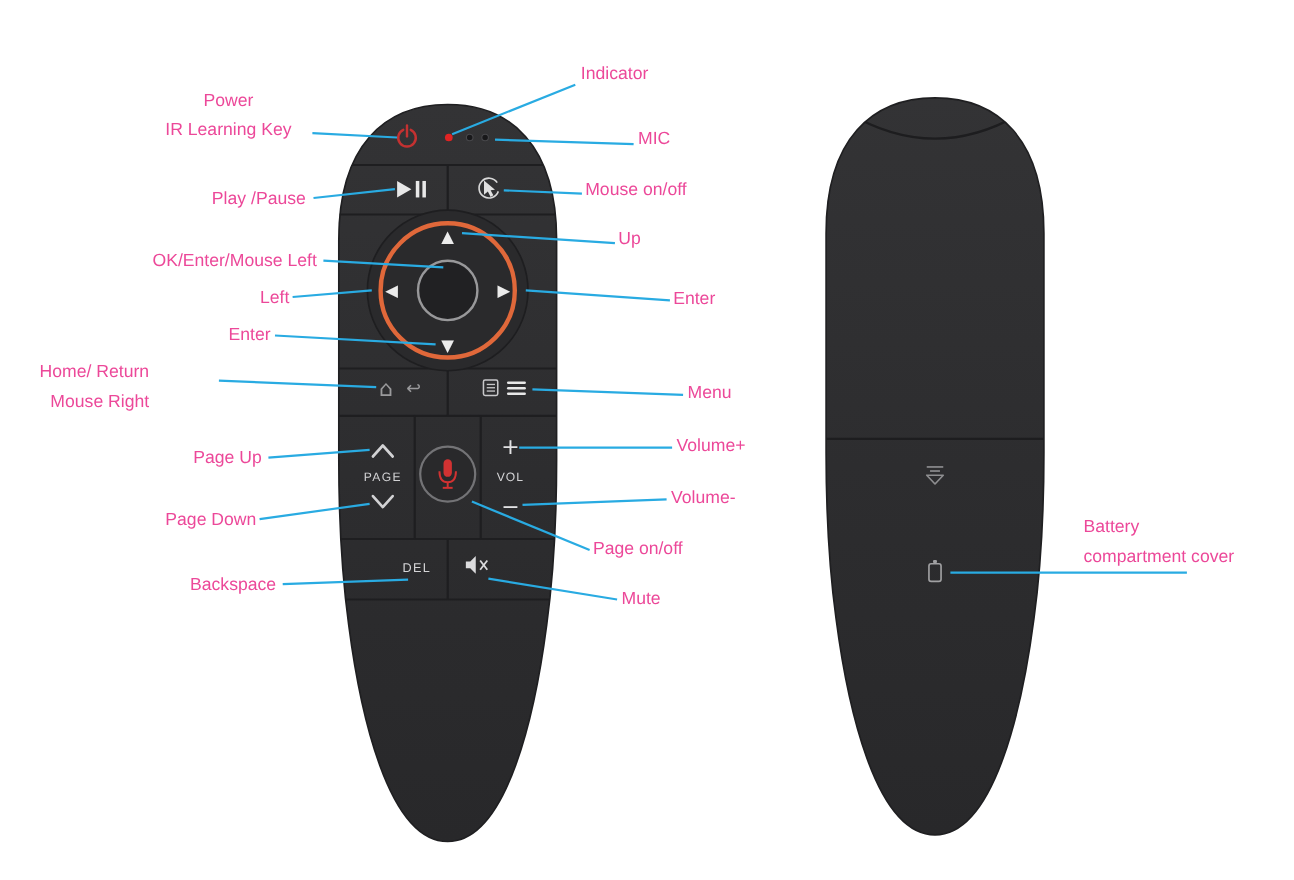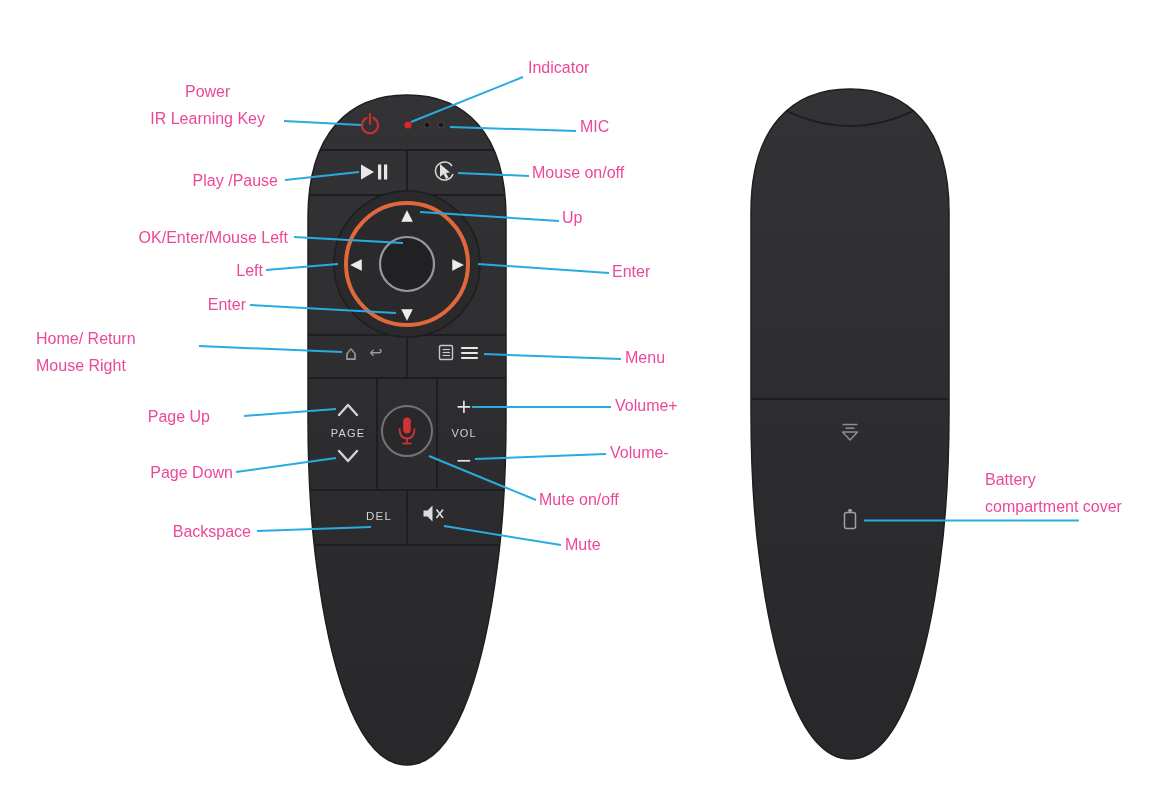--- a/index.html
+++ b/index.html
@@ -176,32 +176,32 @@
       <line x1="864" y1="520.5" x2="1079" y2="520.5"></line>
     </g>
   </svg>
 
   <div class="label" style="top:78px;  right:911px; text-align:center">Power
 IR Learning Key</div>
   <div class="label" style="top:167px; right:898px; text-align:left">Play /Pause</div>
   <div class="label" style="top:224px; right:888px; text-align:center">OK/Enter/Mouse Left</div>
   <div class="label" style="top:257px; right:913px; text-align:right">Left</div>
   <div class="label" style="top:291px; right:930px; text-align:right">Enter</div>
-  <div class="label" style="top:325px; left:36px;   text-align:left">Home/ Return
+  <div class="label" style="top:325px; left:36px;   text-align:right">Home/ Return
 Mouse Right</div>
-  <div class="label" style="top:403px; right:966px; ">Page Up</div>
+  <div class="label" style="top:403px; right:938px; ">Page Up</div>
   <div class="label" style="top:459px; right:943px; text-align:left">Page Down</div>
   <div class="label" style="top:518px; right:925px; text-align:center">Backspace</div>
 
   <div class="label" style="top:54px;  left:528px">Indicator</div>
   <div class="label" style="top:113px; left:580px">MIC</div>
   <div class="label" style="top:159px; left:532px">Mouse on/off</div>
   <div class="label" style="top:204px; left:562px">Up</div>
   <div class="label" style="top:258px; left:612px">Enter</div>
   <div class="label" style="top:344px; left:625px">Menu</div>
   <div class="label" style="top:392px; left:615px">Volume+</div>
   <div class="label" style="top:439px; left:610px">Volume-</div>
-  <div class="label" style="top:486px; left:539px">Mute on/off</div>
+  <div class="label" style="top:486px; left:539px">Page on/off</div>
   <div class="label" style="top:531px; left:565px">Mute</div>
 
   <div class="label" style="top:466px; left:985px">Battery
 compartment cover</div>
 </div>
 
 </body></html>

